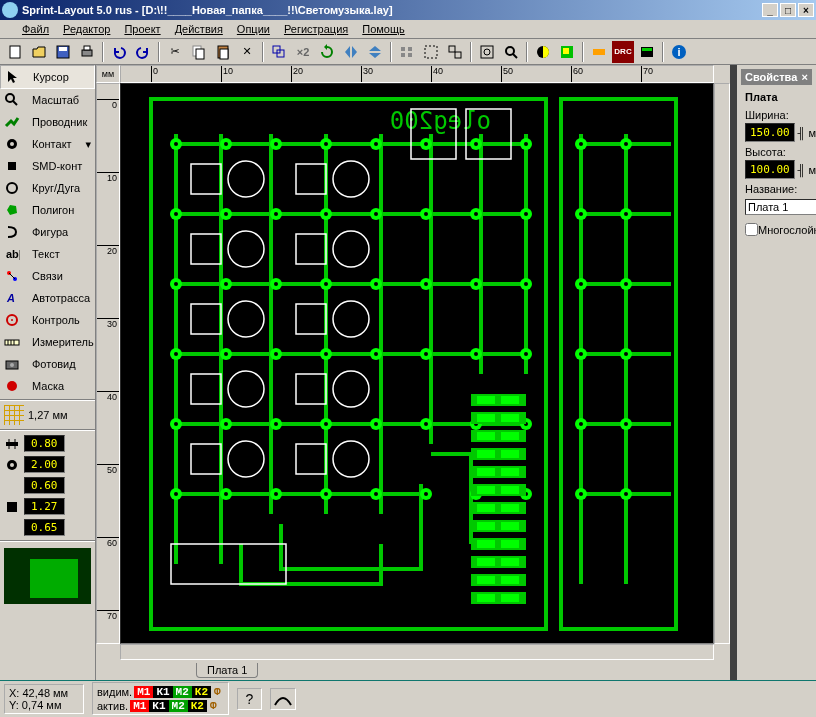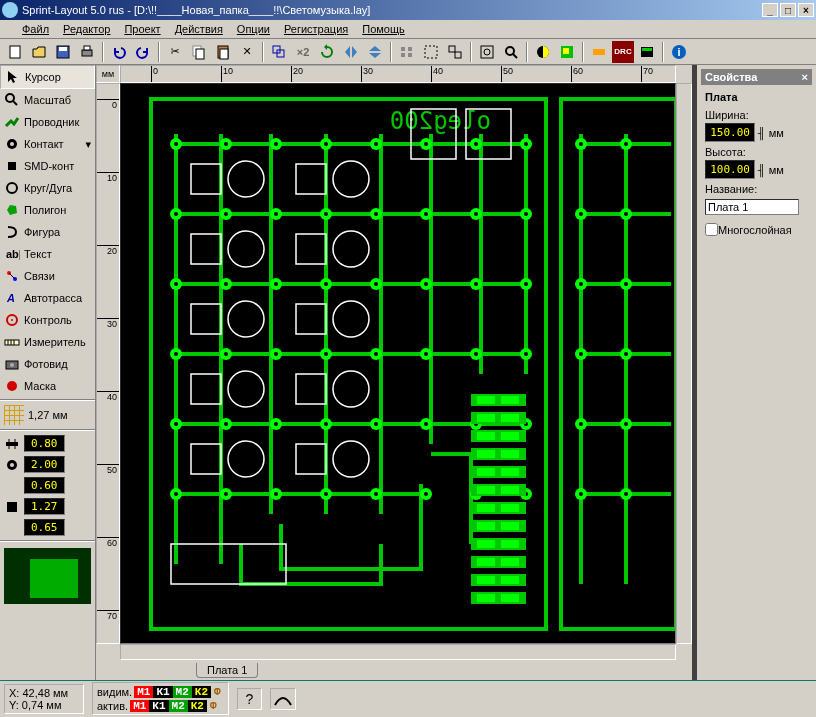--- a/index.html
+++ b/index.html
@@ -1,28 +1,28 @@
 <!DOCTYPE html>
 <html><head>
 <meta charset="utf-8">
 <style>
 * { box-sizing: border-box; margin: 0; padding: 0; font-family: "Tahoma", sans-serif; font-size: 11px; }
 body { background: #d4d0c8; width: 816px; height: 717px; overflow: hidden; }
 .titlebar { background: linear-gradient(to right, #0a246a, #a6caf0); height: 20px; display: flex; align-items: center; color: #fff; padding: 0 2px; }
 .titlebar .icon { width: 16px; height: 16px; margin-right: 4px; background: #8ed0f0; border-radius: 50%; }
-.titlebar .title { flex: 1; font-weight: normal; }
+.titlebar .title { flex: 1; font-weight: bold; }
 .winbtn { width: 16px; height: 14px; background: #d4d0c8; border: 1px solid #fff; margin-left: 2px; display: flex; align-items: center; justify-content: center; font-weight: bold; color: #000; font-size: 10px; }
 .menubar { background: #d4d0c8; height: 19px; display: flex; align-items: center; padding: 0 16px; gap: 2px; border-bottom: 1px solid #808080; }
 .menubar span { padding: 2px 6px; text-decoration: underline; text-decoration-color: #000; cursor: default; }
 .toolbar { background: #d4d0c8; height: 26px; display: flex; align-items: center; padding: 2px 4px; gap: 2px; border-bottom: 1px solid #808080; }
 .tbtn { width: 22px; height: 22px; display: flex; align-items: center; justify-content: center; border: 1px solid transparent; }
 .sep { width: 2px; height: 20px; border-left: 1px solid #808080; border-right: 1px solid #fff; margin: 0 2px; }
 .main { display: flex; height: 615px; }
 .ltools { width: 96px; background: #d4d0c8; border-right: 1px solid #808080; display: flex; flex-direction: column; }
-.tool { display: flex; align-items: center; padding: 3px 4px; gap: 4px; cursor: default; }
+.tool { display: flex; align-items: center; padding: 3px 4px; gap: 12px; cursor: default; }
 .tool.active { background: #e8e4dc; border: 1px inset #fff; }
 .tool .ticon { width: 16px; height: 16px; display: flex; align-items: center; justify-content: center; }
 .ltools .divider { height: 2px; border-top: 1px solid #808080; border-bottom: 1px solid #fff; margin: 2px 0; }
 .nv { display: flex; align-items: center; padding: 2px 4px; gap: 4px; }
 .nv .val { background: #000; color: #ff0; padding: 1px 6px; font-family: monospace; border: 1px inset #808080; min-width: 36px; text-align: right; }
 .gridico { width: 20px; height: 20px; background-image: linear-gradient(#d4a000 1px, transparent 1px), linear-gradient(90deg, #d4a000 1px, transparent 1px); background-size: 5px 5px; }
 .preview { margin: 4px; height: 56px; background: #003000; position: relative; }
 .preview .vp { position: absolute; left: 30%; top: 20%; width: 55%; height: 70%; background: #00ff00; opacity: 0.6; }
 .canvaswrap { flex: 1; display: flex; flex-direction: column; background: #d4d0c8; }
 .rulerrow { display: flex; height: 18px; }
@@ -31,21 +31,21 @@
 .hruler .tick { position: absolute; top: 0; height: 100%; border-left: 1px solid #000; font-size: 9px; padding-left: 1px; }
 .midrow { flex: 1; display: flex; }
 .vruler { width: 24px; background: #d4d0c8; border: 1px inset #fff; position: relative; overflow: hidden; }
 .vruler .tick { position: absolute; left: 0; width: 100%; border-top: 1px solid #000; font-size: 9px; text-align: right; padding-right: 2px; }
 .canvas { flex: 1; background: #000; position: relative; overflow: hidden; border: 1px inset #808080; }
 .scrollv { width: 16px; background: #d4d0c8; border: 1px inset #fff; }
 .botrow { display: flex; height: 16px; }
 .scrollh { flex: 1; background: #d4d0c8; border: 1px inset #fff; }
 .tabrow { height: 20px; display: flex; align-items: center; padding-left: 100px; }
 .tab { background: #d4d0c8; border: 1px solid #808080; border-top: none; border-radius: 0 0 4px 4px; padding: 1px 10px; font-size: 11px; }
-.props { width: 124px; background: #d4d0c8; border-left: 5px solid #404040; padding: 4px; }
+.props { width: 86px; background: #d4d0c8; border-left: 7px solid #404040; padding: 4px; }
 .props .hdr { background: #808080; color: #fff; font-weight: bold; padding: 2px 4px; display: flex; justify-content: space-between; }
 .props .sect { font-weight: bold; padding: 6px 4px 2px; }
 .props .lbl { padding: 4px 4px 2px; }
 .props .row { display: flex; align-items: center; padding: 0 4px; gap: 3px; }
 .props .fld { background: #000; color: #ff0; padding: 2px 4px; font-family: monospace; border: 1px inset #808080; width: 50px; text-align: right; }
 .props input[type=text] { width: 94px; margin: 2px 4px; border: 1px inset #808080; padding: 1px 2px; }
 .props .chk { display: flex; align-items: center; gap: 0; padding: 6px 4px; }
 .status { height: 36px; background: #d4d0c8; border-top: 1px solid #0f766e; display: flex; align-items: center; padding: 2px 4px; gap: 8px; }
 .status .coords { width: 80px; border: 1px inset #fff; padding: 2px 4px; font-size: 10px; }
 .status .layers { border: 1px inset #fff; padding: 2px 4px; display: flex; flex-direction: column; gap: 1px; font-size: 10px; }

